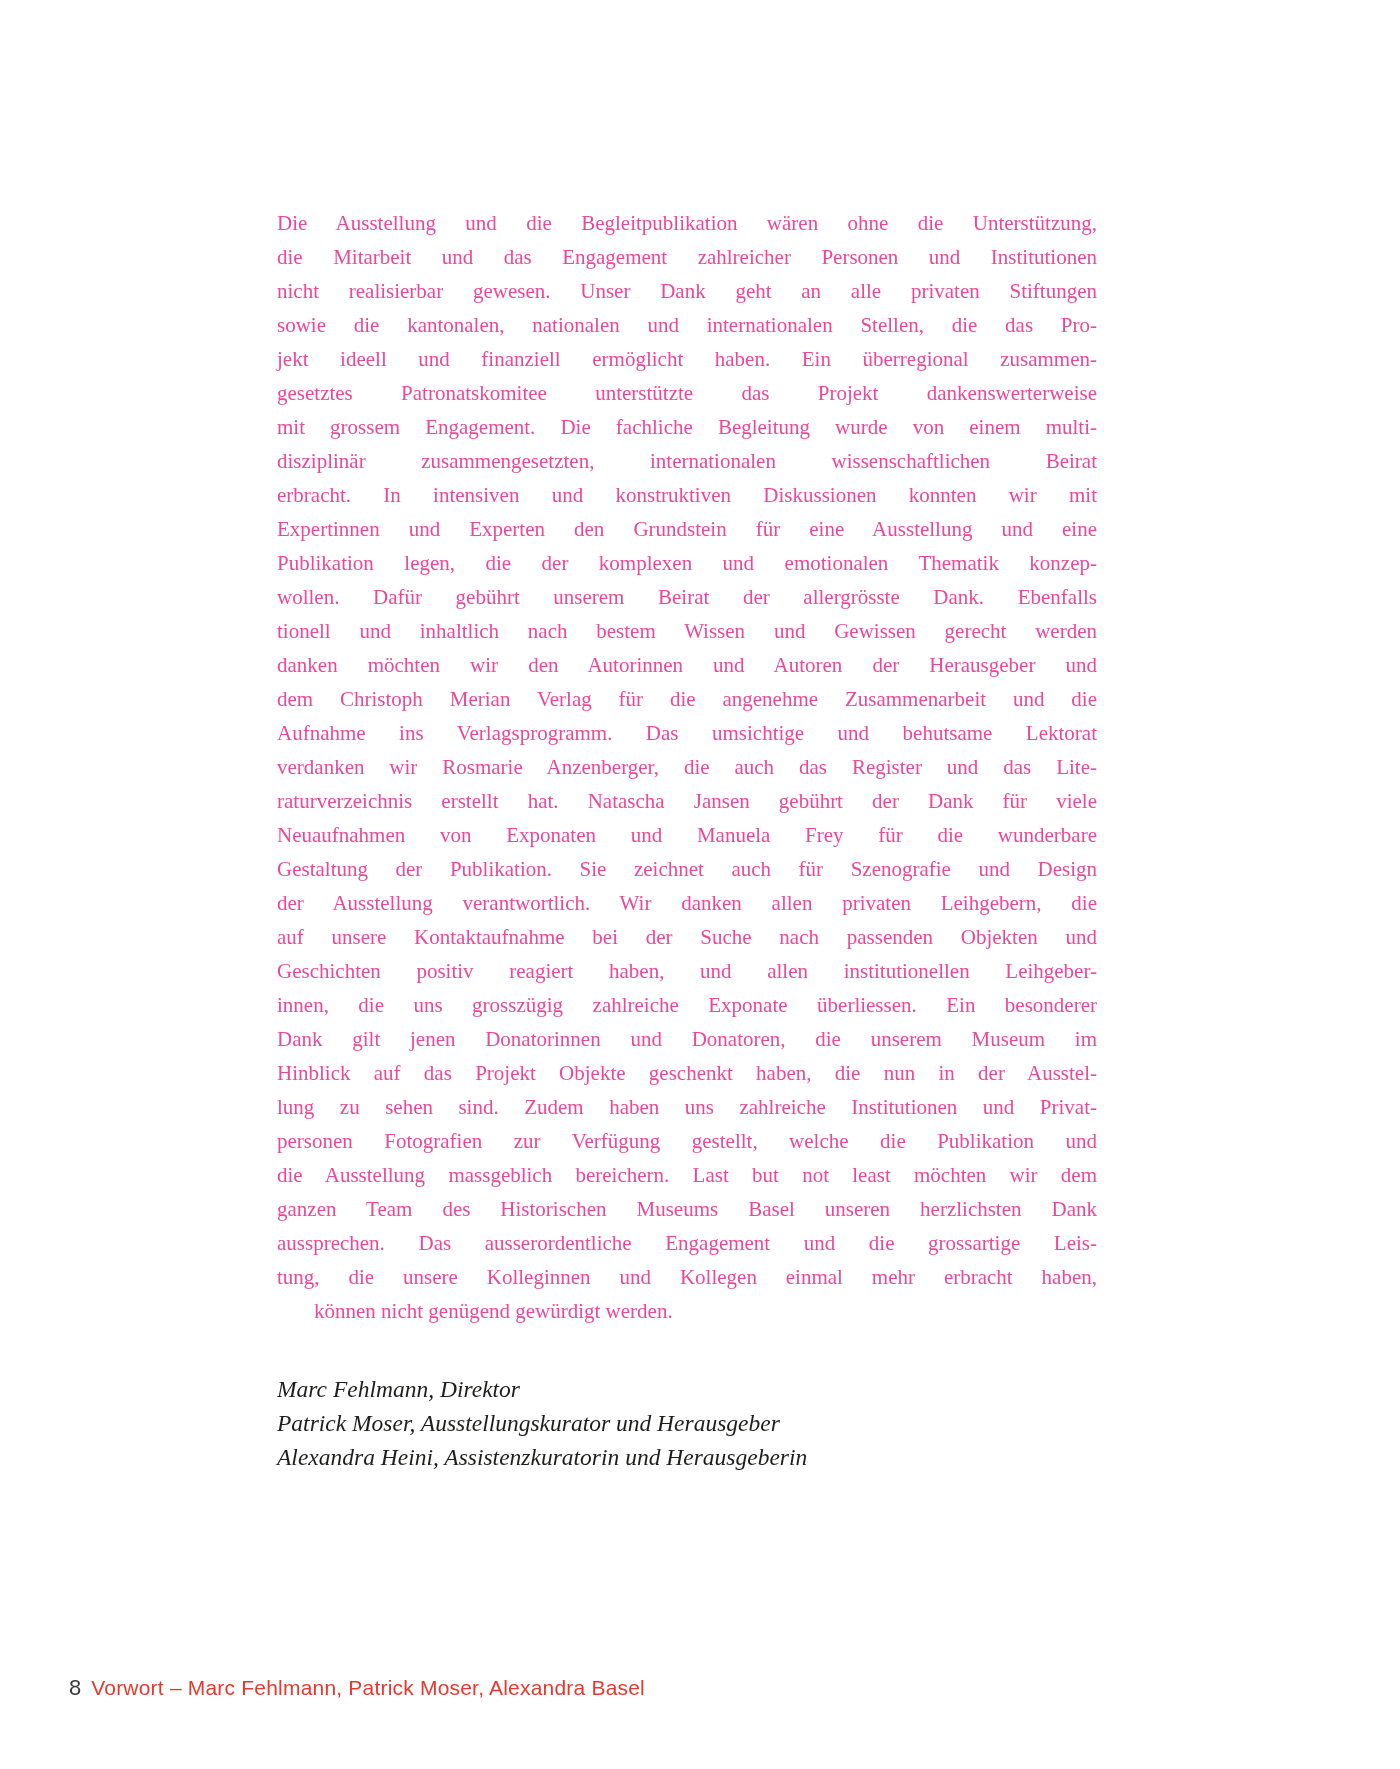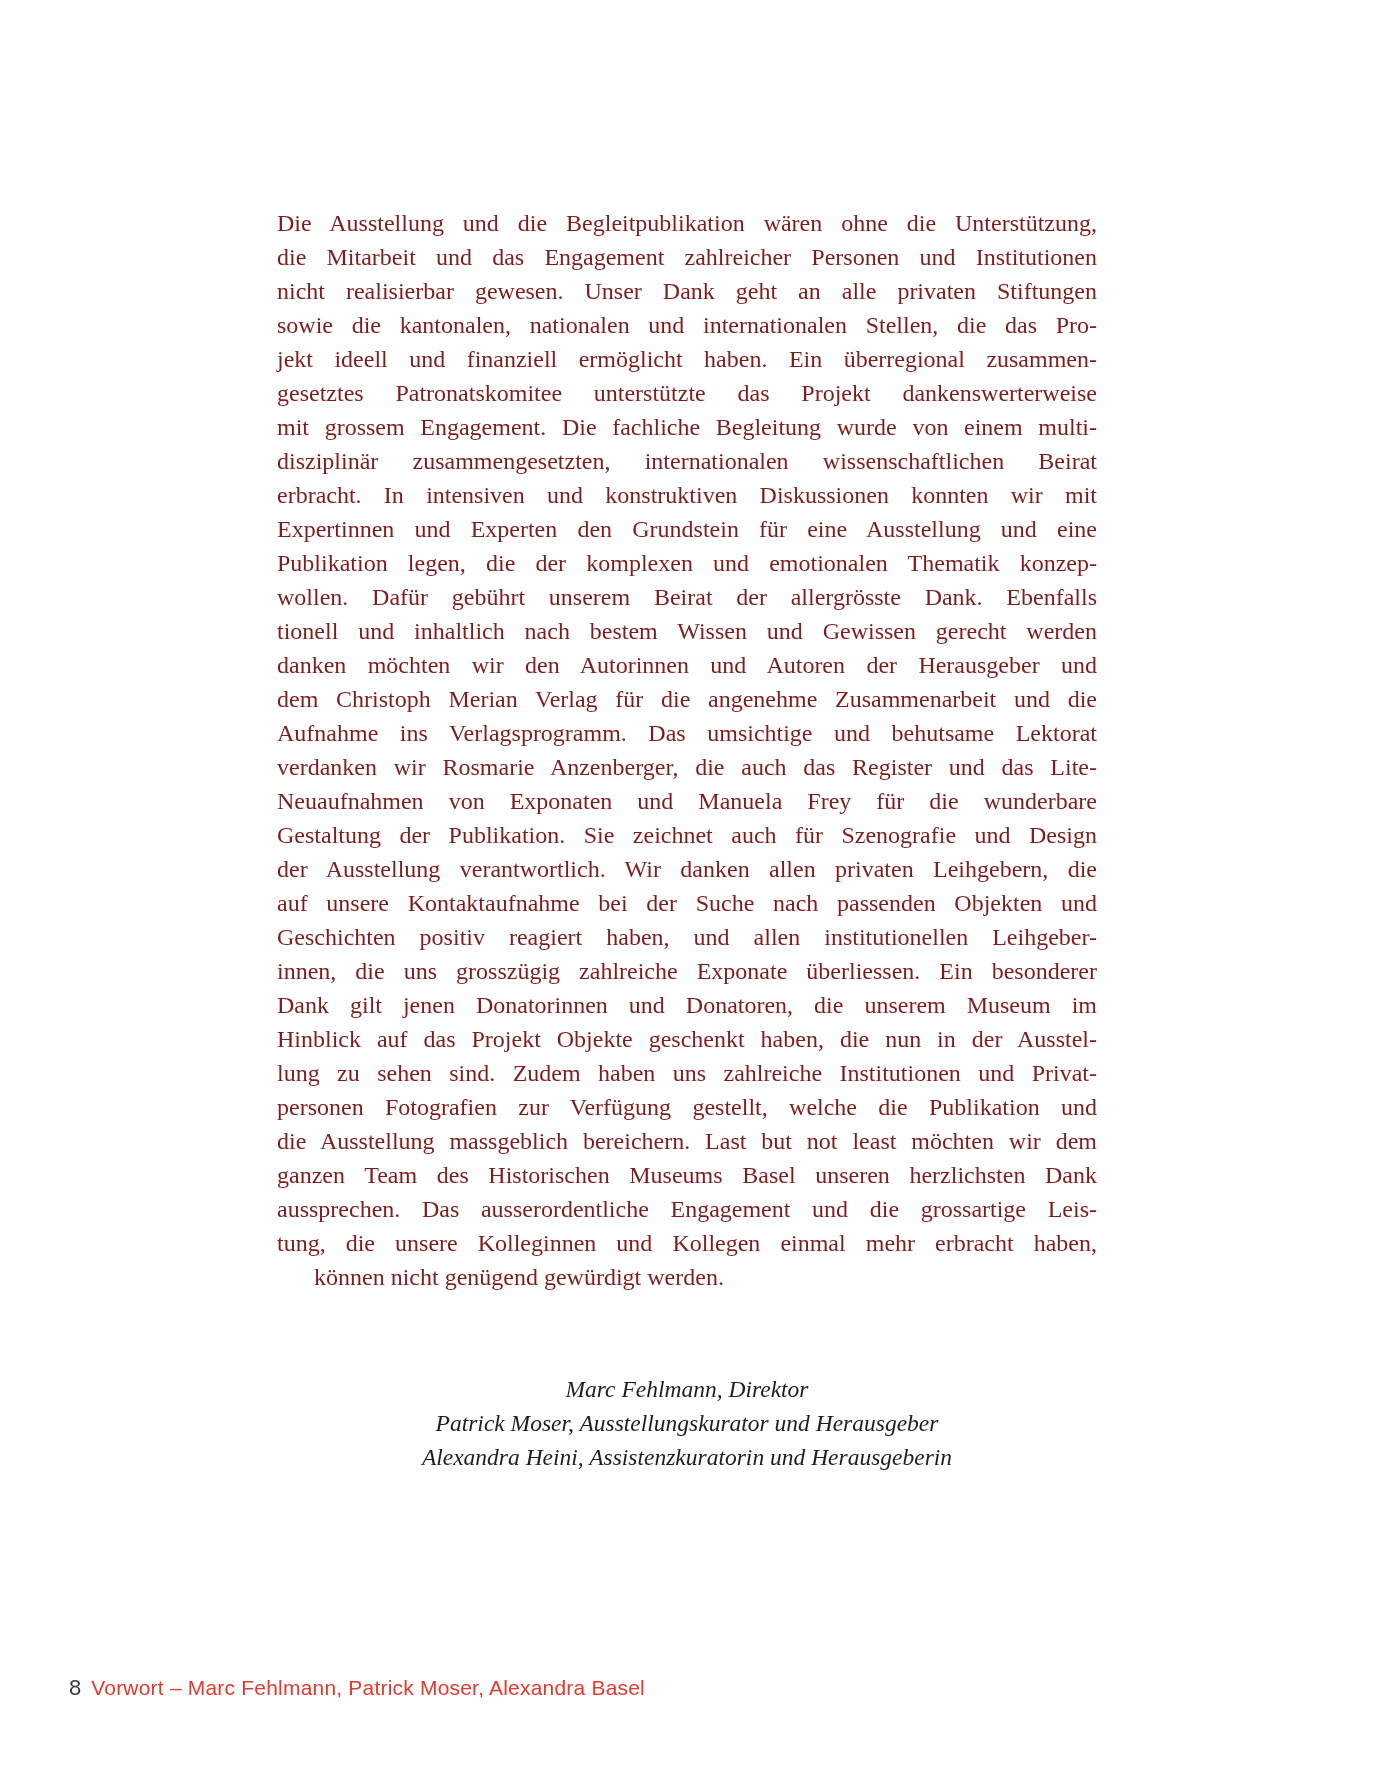--- a/index.html
+++ b/index.html
@@ -13,22 +13,22 @@
     height: 1769px;
     background: #ffffff;
     overflow: hidden;
     font-family: "Liberation Serif", "DejaVu Serif", serif;
   }
   .body-block {
     position: absolute;
     left: 277px;
     top: 206px;
     width: 820px;
-    color: #7f1d1d;
-    font-size: 24px;
+    color: #ec4899;
+    font-size: 21px;
     line-height: 34px;
   }
   .body-line {
     text-align: justify;
     text-align-last: justify;
     white-space: nowrap;
   }
   .body-line:last-child {
     text-align-last: left;
     margin-left: 37px;
@@ -37,21 +37,21 @@
     position: absolute;
     left: 277px;
     top: 1372px;
     width: 820px;
     color: #1e1e1c;
     font-size: 23.5px;
     line-height: 34px;
     font-style: italic;
   }
   .signature-line {
-    text-align: center;
+    text-align: left;
   }
   .footer {
     position: absolute;
     left: 69px;
     top: 1676px;
     font-family: "Liberation Sans", "DejaVu Sans", sans-serif;
     font-size: 21px;
     line-height: 24px;
     white-space: nowrap;
   }
@@ -81,20 +81,21 @@
       <div class="body-line">disziplinär zusammengesetzten, internationalen wissenschaftlichen Beirat</div>
       <div class="body-line">erbracht. In intensiven und konstruktiven Diskussionen konnten wir mit</div>
       <div class="body-line">Expertinnen und Experten den Grundstein für eine Ausstellung und eine</div>
       <div class="body-line">Publikation legen, die der komplexen und emotionalen Thematik konzep-</div>
       <div class="body-line">wollen. Dafür gebührt unserem Beirat der allergrösste Dank. Ebenfalls</div>
       <div class="body-line">tionell und inhaltlich nach bestem Wissen und Gewissen gerecht werden</div>
       <div class="body-line">danken möchten wir den Autorinnen und Autoren der Herausgeber und</div>
       <div class="body-line">dem Christoph Merian Verlag für die angenehme Zusammenarbeit und die</div>
       <div class="body-line">Aufnahme ins Verlagsprogramm. Das umsichtige und behutsame Lektorat</div>
       <div class="body-line">verdanken wir Rosmarie Anzenberger, die auch das Register und das Lite-</div>
+      <div class="body-line">raturverzeichnis erstellt hat. Natascha Jansen gebührt der Dank für viele</div>
       <div class="body-line">Neuaufnahmen von Exponaten und Manuela Frey für die wunderbare</div>
       <div class="body-line">Gestaltung der Publikation. Sie zeichnet auch für Szenografie und Design</div>
       <div class="body-line">der Ausstellung verantwortlich. Wir danken allen privaten Leihgebern, die</div>
       <div class="body-line">auf unsere Kontaktaufnahme bei der Suche nach passenden Objekten und</div>
       <div class="body-line">Geschichten positiv reagiert haben, und allen institutionellen Leihgeber-</div>
       <div class="body-line">innen, die uns grosszügig zahlreiche Exponate überliessen. Ein besonderer</div>
       <div class="body-line">Dank gilt jenen Donatorinnen und Donatoren, die unserem Museum im</div>
       <div class="body-line">Hinblick auf das Projekt Objekte geschenkt haben, die nun in der Ausstel-</div>
       <div class="body-line">lung zu sehen sind. Zudem haben uns zahlreiche Institutionen und Privat-</div>
       <div class="body-line">personen Fotografien zur Verfügung gestellt, welche die Publikation und</div>

